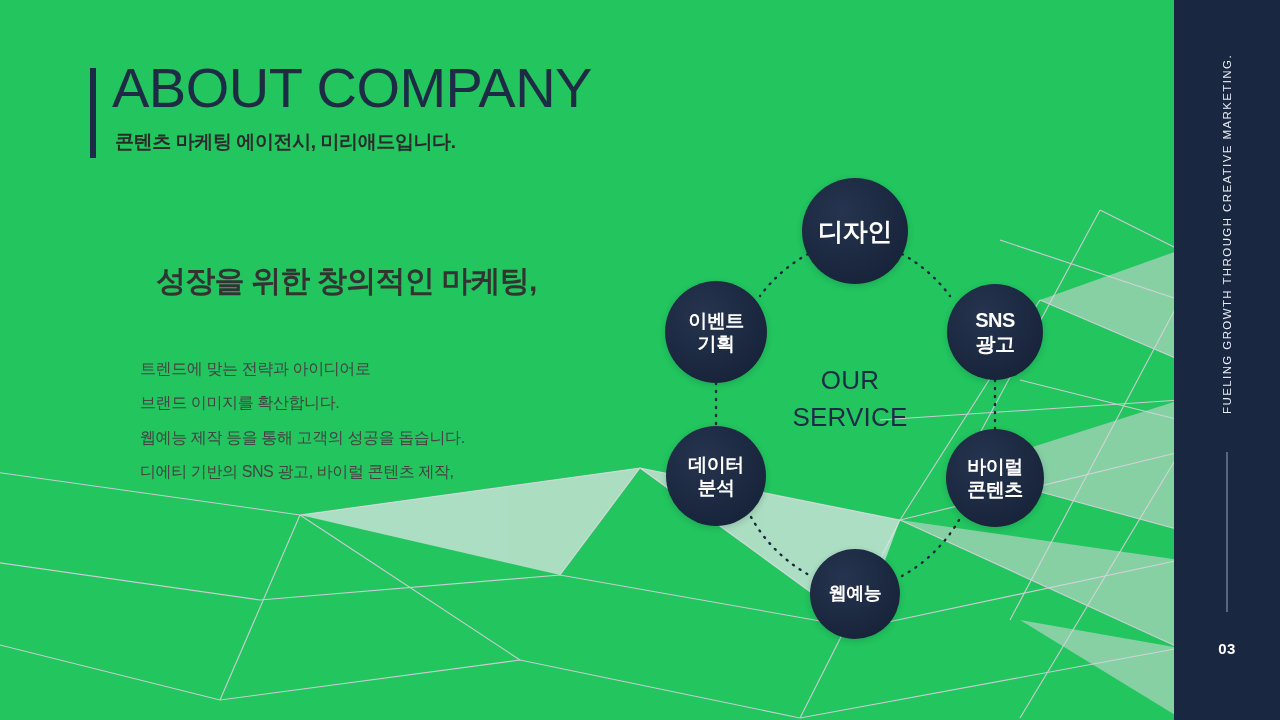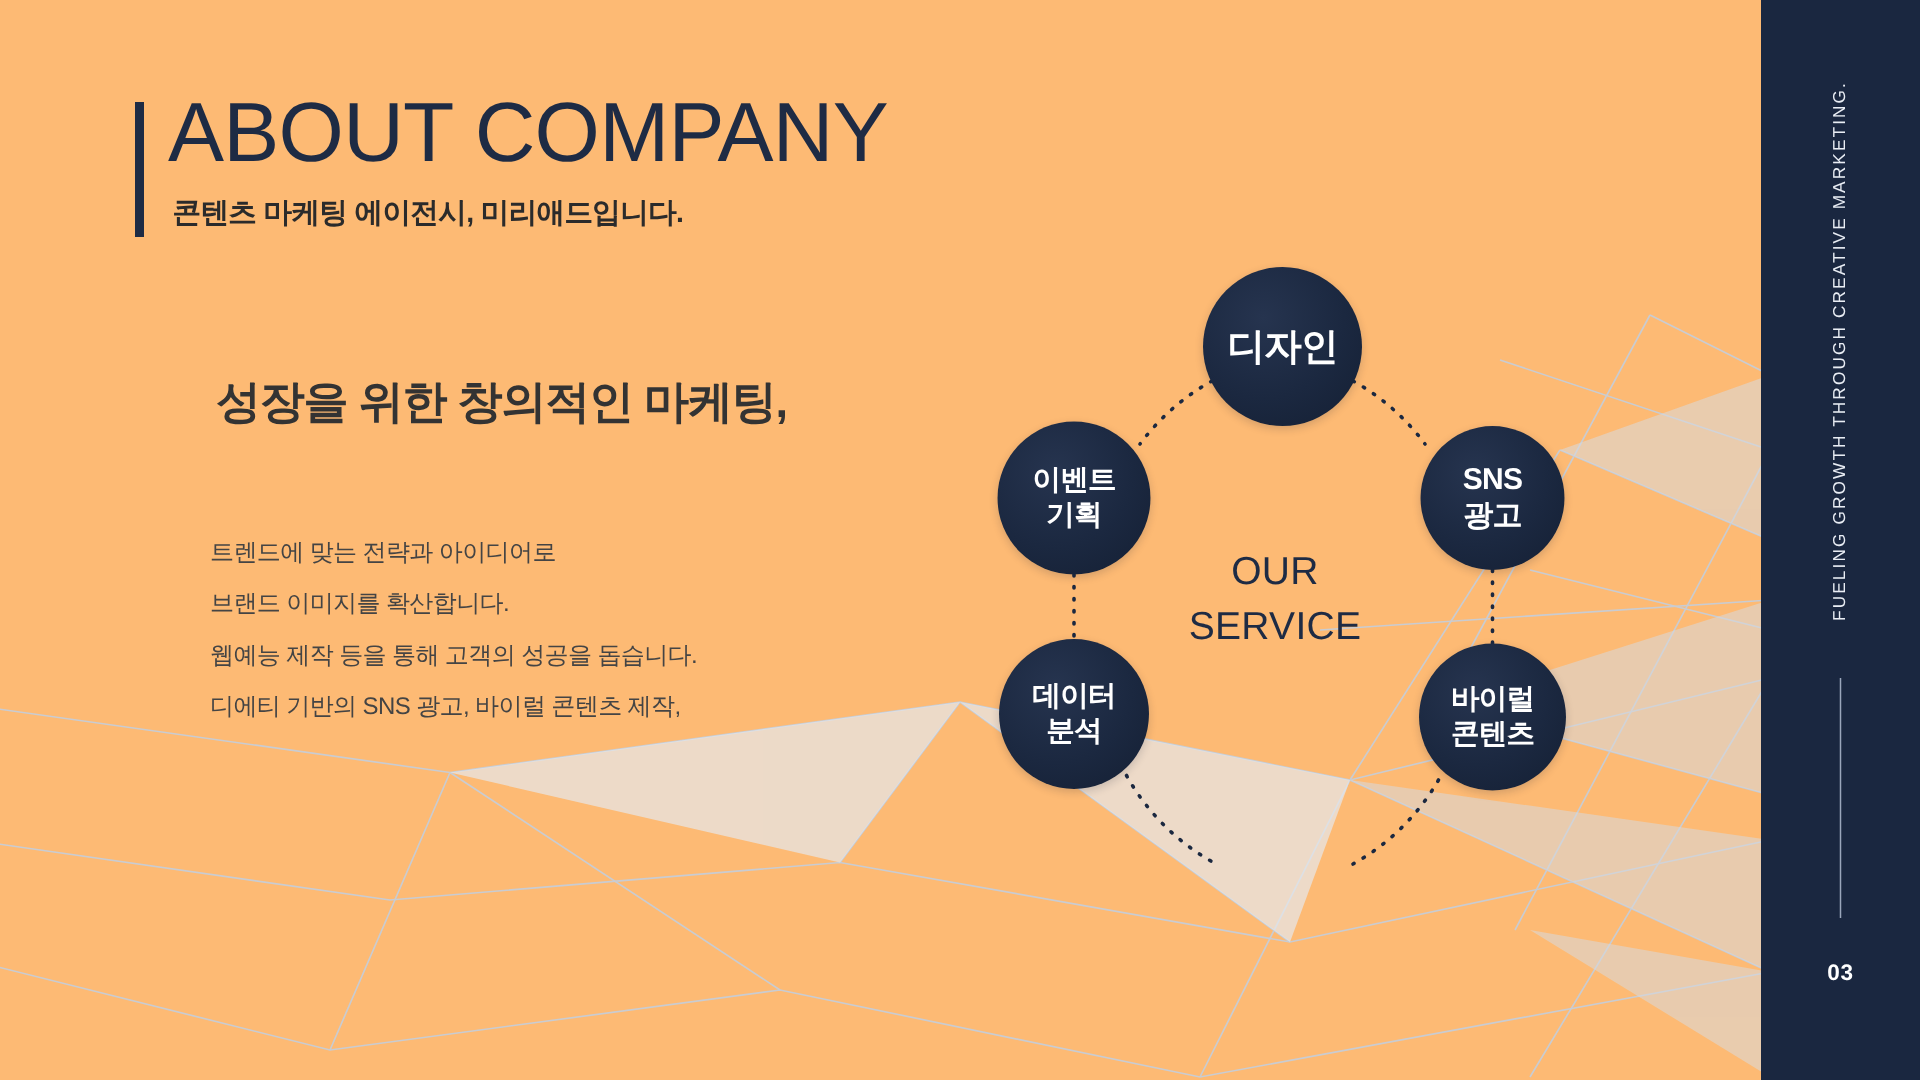--- a/index.html
+++ b/index.html
@@ -9,21 +9,21 @@
     background: #ffffff;
   }
   body {
     font-family: "Liberation Sans", "DejaVu Sans", sans-serif;
   }
   .slide {
     position: relative;
     width: 1280px;
     height: 720px;
     overflow: hidden;
-    background: #fdba74;
+    background: #22c55e;
   }
 
   
   .bg-mesh {
     position: absolute;
     inset: 0;
     width: 1280px;
     height: 720px;
     pointer-events: none;
   }
@@ -64,21 +64,21 @@
     font-weight: 700;
     color: #2b2b2b;
     letter-spacing: -0.4px;
     white-space: nowrap;
   }
 
   .headline {
     position: absolute;
     left: 140px;
     top: 242px;
-    margin: 4px;
+    margin: 16px;
     font-size: 30px;
     font-weight: 700;
     line-height: 1.52;
     color: #333333;
     letter-spacing: -0.8px;
     white-space: nowrap;
   }
 
   .body-copy {
     position: absolute;
@@ -256,20 +256,23 @@
     <div class="node" style="left:327px; top:134px; width:96px; height:96px; font-size:20px;">
       <span>SNS</span>
       <span>광고</span>
     </div>
 
     <div class="node" style="left:326px; top:279px; width:98px; height:98px; font-size:19px;">
       <span>바이럴</span>
       <span>콘텐츠</span>
     </div>
 
+    <div class="node" style="left:190px; top:399px; width:90px; height:90px; font-size:18px;">
+      <span>웹예능</span>
+    </div>
 
     <div class="node" style="left:46px; top:276px; width:100px; height:100px; font-size:19px;">
       <span>데이터</span>
       <span>분석</span>
     </div>
 
     <div class="node" style="left:45px; top:131px; width:102px; height:102px; font-size:19px;">
       <span>이벤트</span>
       <span>기획</span>
     </div>

